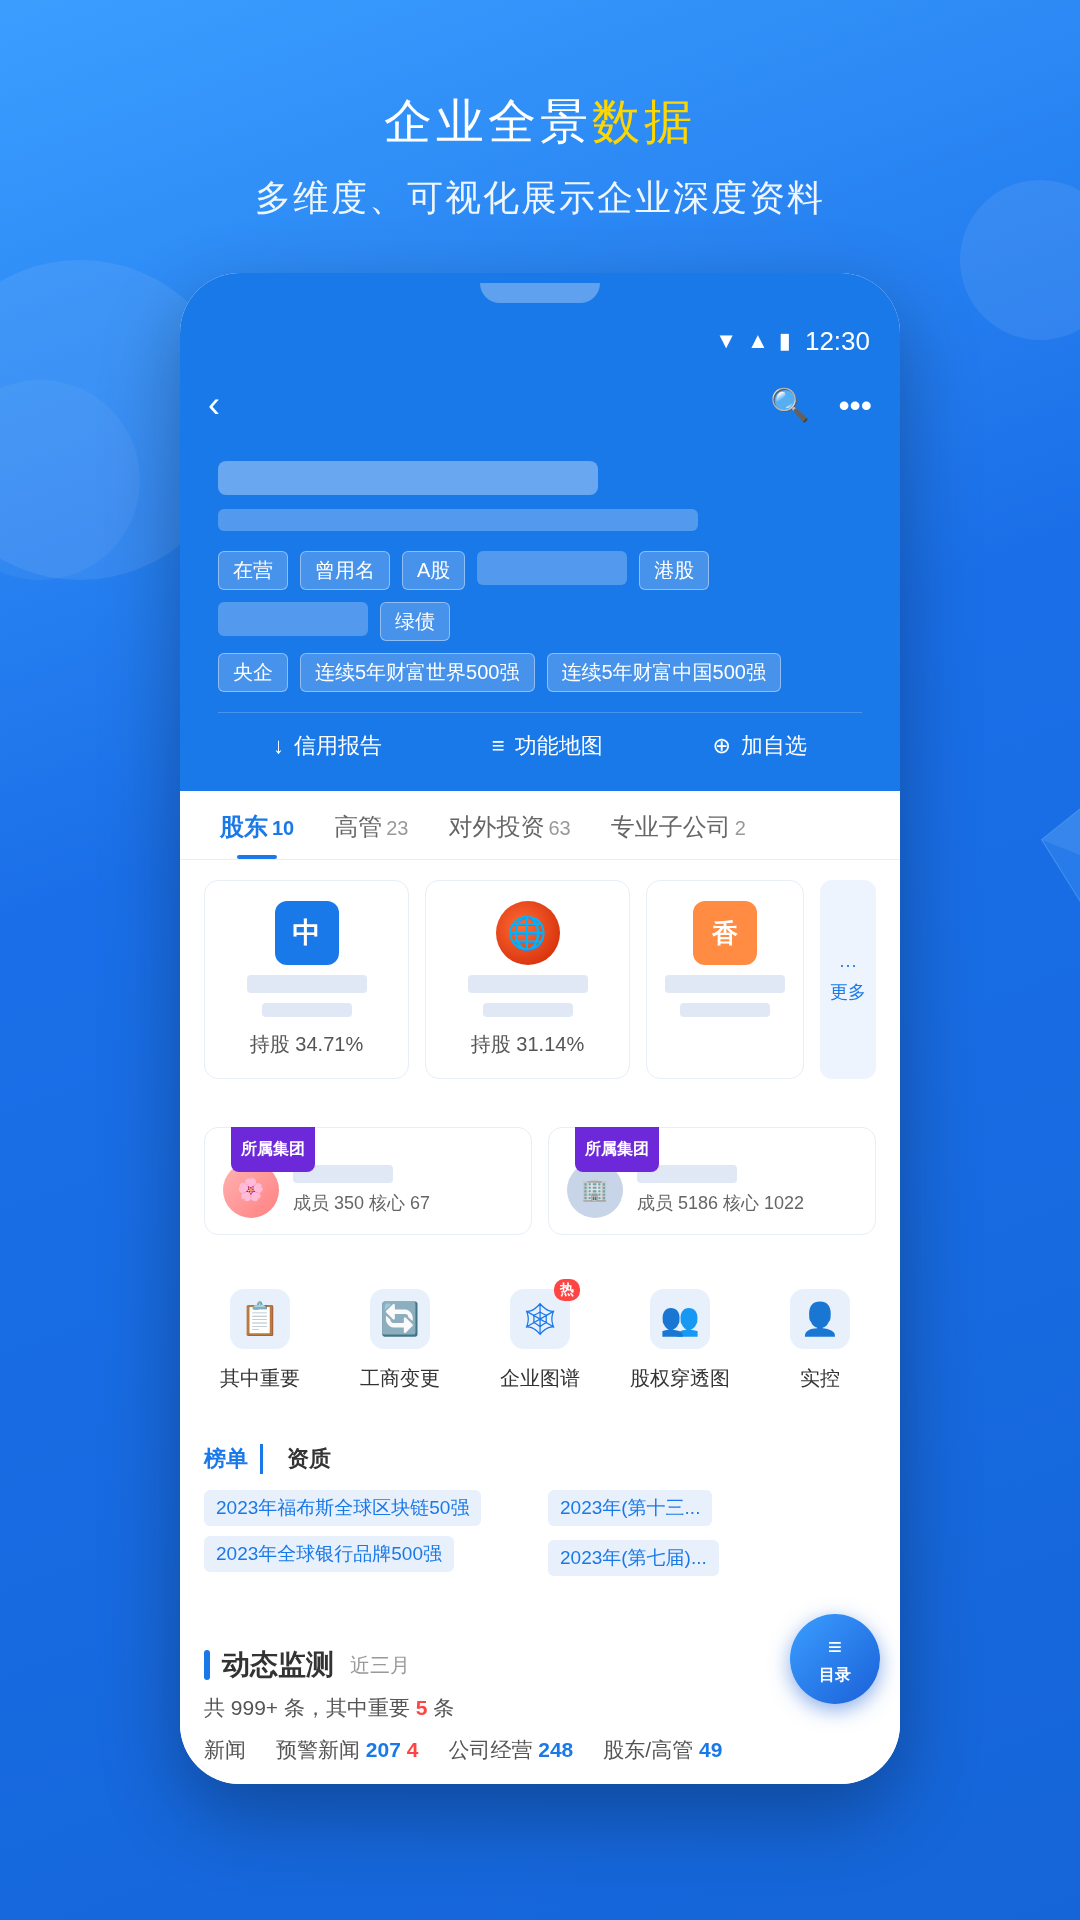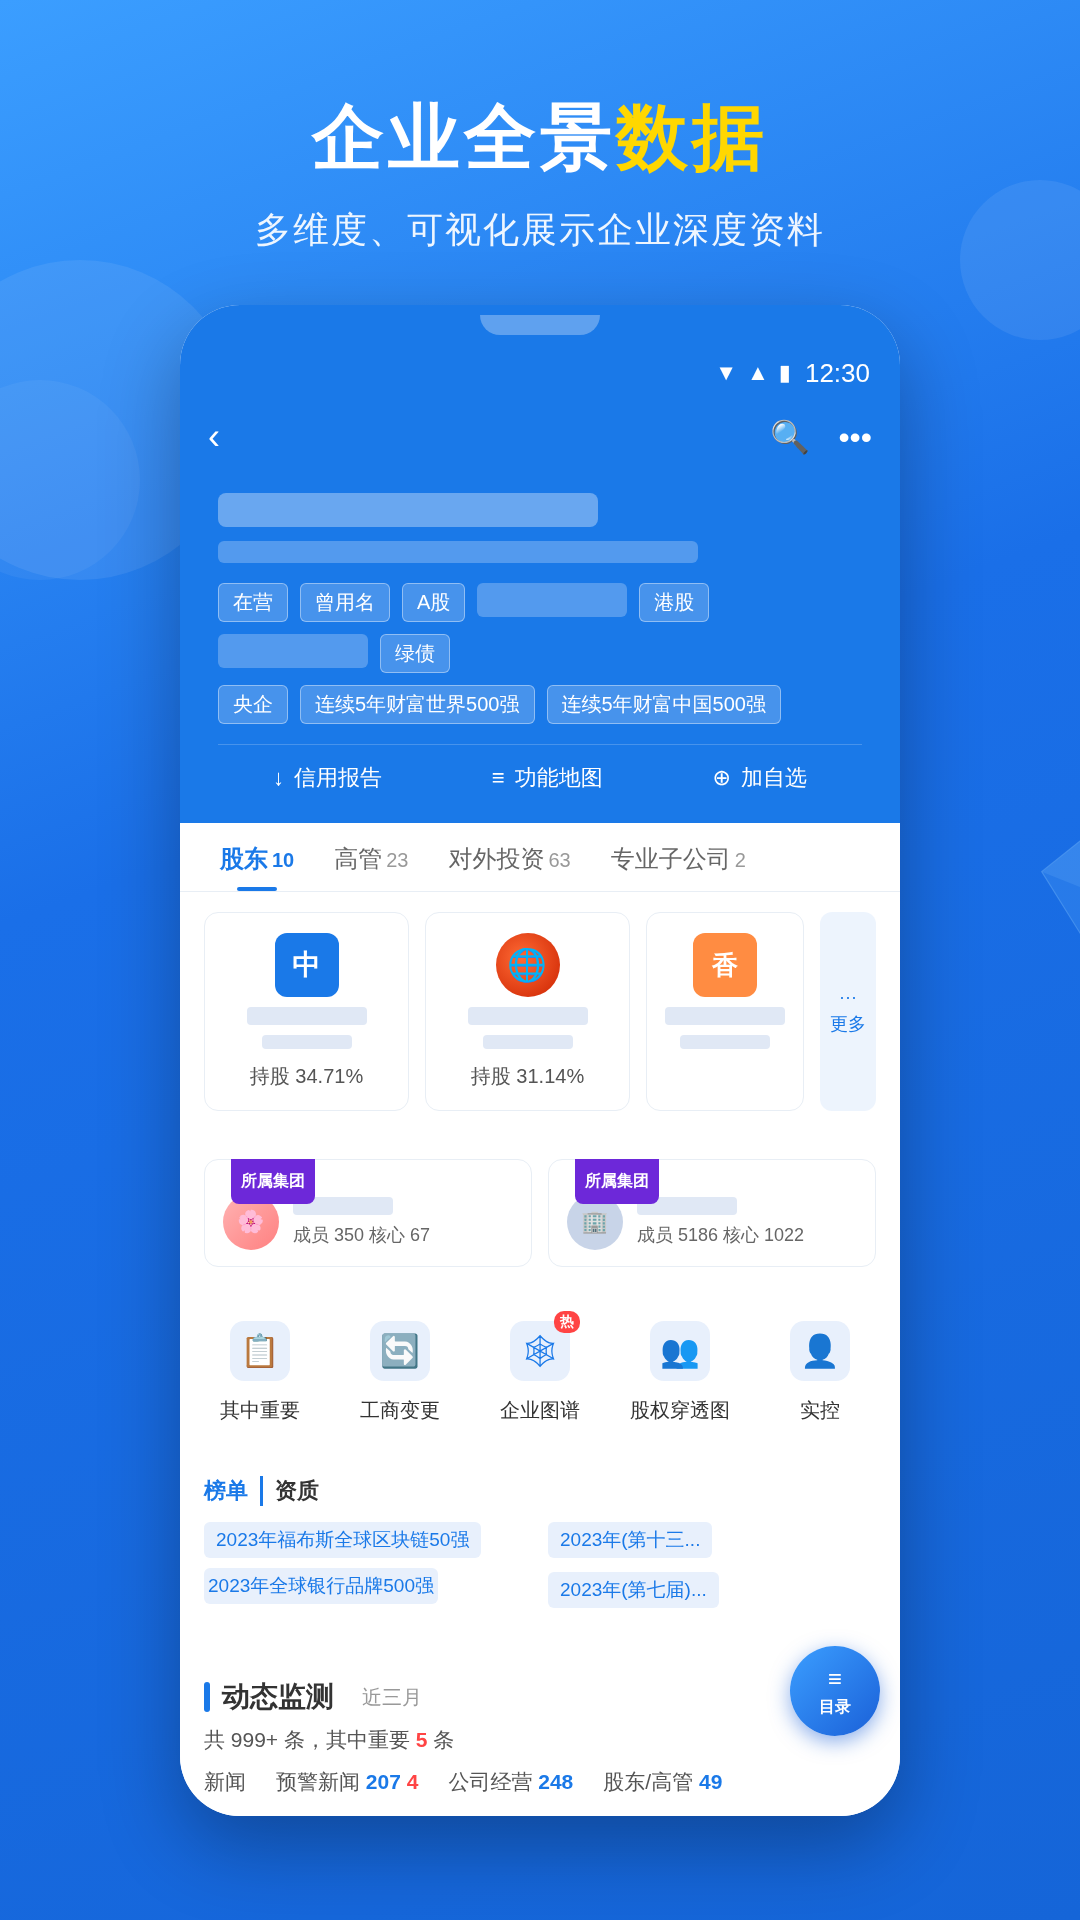--- a/index.html
+++ b/index.html
@@ -25,22 +25,22 @@
 
     
     .top-section {
       text-align: center;
       padding-top: 90px;
       padding-bottom: 50px;
       position: relative;
       z-index: 2;
     }
     .main-title {
-      font-size: 72px;
-      font-weight: 700;
+      font-size: 48px;
+      font-weight: 400;
       color: white;
       letter-spacing: 4px;
       margin-bottom: 20px;
     }
     .main-title .highlight {
       color: #FFD700;
     }
     .sub-title {
       font-size: 36px;
       color: rgba(255,255,255,0.92);
@@ -436,21 +436,21 @@
       font-size: 19px;
       padding: 5px 12px;
       border-radius: 6px;
       margin-bottom: 10px;
     }
     .ranking-tag-2 {
       display: inline-block;
       background: #e8f0fc;
       color: #1a79e8;
       font-size: 19px;
-      padding: 5px 4px;
+      padding: 5px 12px;
       border-radius: 6px;
       margin-bottom: 22px;
     }
     .ranking-tag-half {
       display: inline-block;
       background: #e8f0fc;
       color: #1a79e8;
       font-size: 19px;
       padding: 5px 12px;
       border-radius: 6px;
@@ -480,21 +480,21 @@
       border-radius: 3px;
     }
     .dynamic-title {
       font-size: 28px;
       font-weight: 700;
       color: #333;
     }
     .dynamic-period {
       font-size: 20px;
       color: #999;
-      margin-left: 16px;
+      margin-left: 4px;
     }
     .dynamic-summary {
       font-size: 21px;
       color: #555;
       margin-bottom: 14px;
     }
     .dynamic-summary .important { color: #FF4444; font-weight: 700; }
     .dynamic-stats {
       display: flex;
       gap: 30px;
@@ -711,21 +711,21 @@
           <div class="feature-icon-wrap">
             <div class="feature-icon">👤</div>
           </div>
           <span class="feature-label">实控</span>
         </div>
       </div>
     </div>
 
     <div class="rankings-section">
       <div class="rankings-header">
-        <span class="rankings-title" style="color:#1a79e8; font-size:22px; border-right: 3px solid #1a79e8; padding-right:12px; margin-right:12px;">榜单</span>
+        <span class="rankings-title" style="color:#1a79e8; font-size:22px; border-right: 3px solid #1a79e8; padding-right:12px; margin-right:24px;">榜单</span>
         <span class="rankings-title" style="font-size:22px;">资质</span>
       </div>
       <div class="rankings-content">
         <div class="rankings-col">
           <div class="ranking-tag">2023年福布斯全球区块链50强</div>
           <br>
           <div class="ranking-tag-2">2023年全球银行品牌500强</div>
         </div>
         <div class="rankings-col">
           <div class="ranking-tag-half">2023年(第十三...</div>

